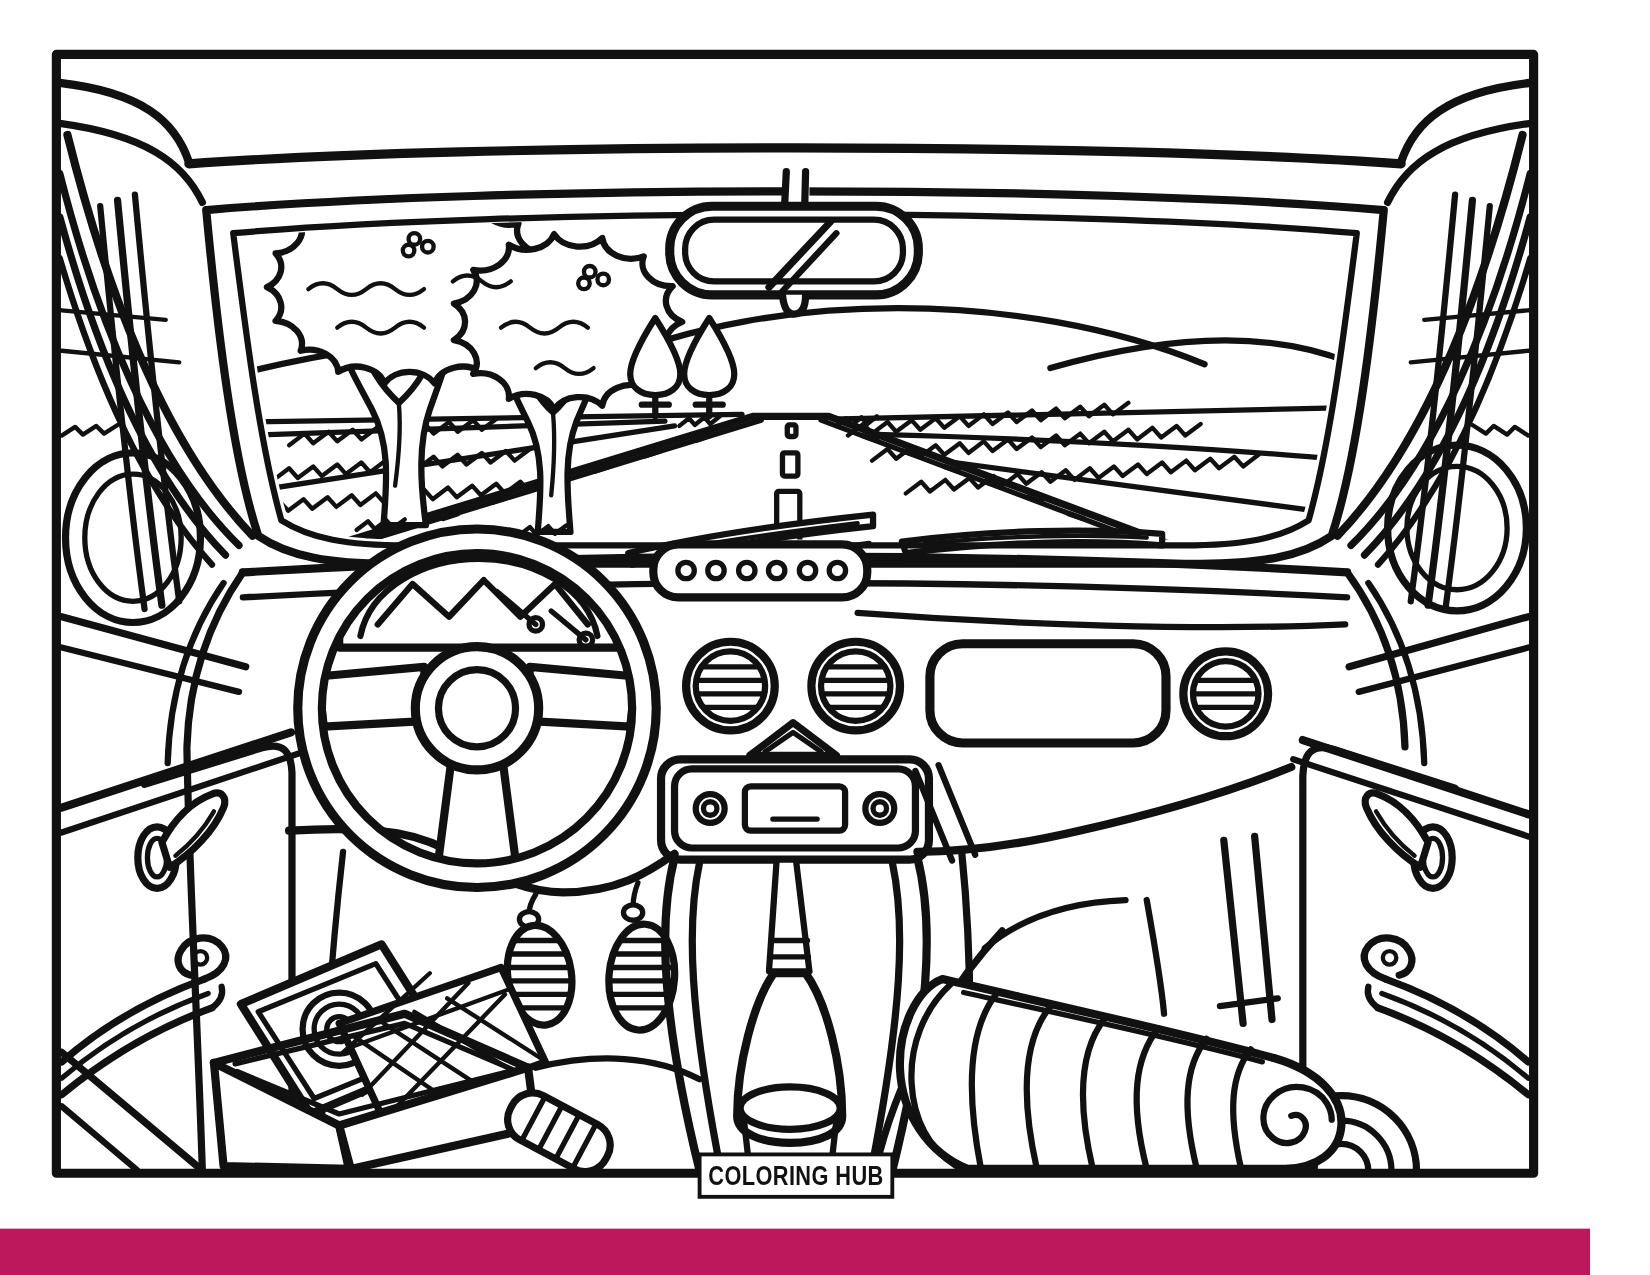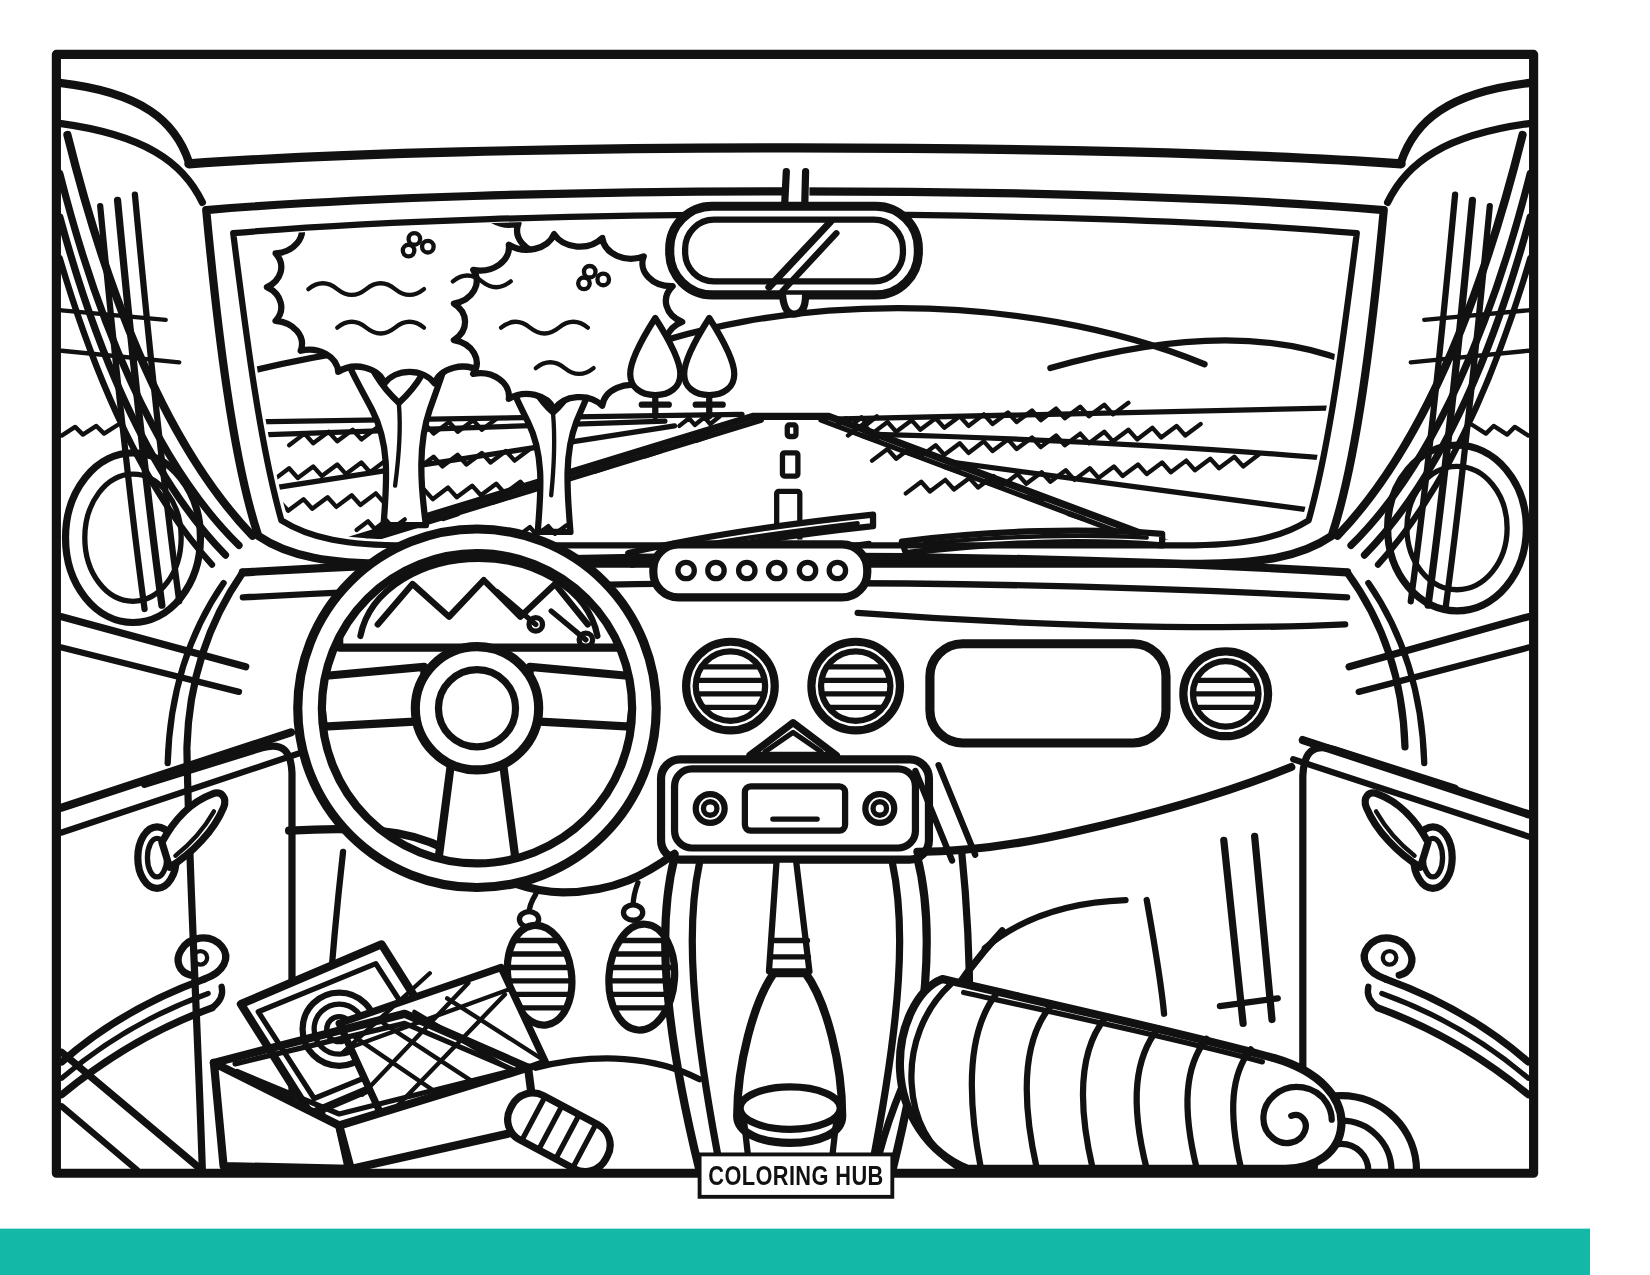--- a/index.html
+++ b/index.html
@@ -1,16 +1,16 @@
 <!DOCTYPE html>
 <html><head>
 <meta charset="utf-8">
 <style>
   html,body{margin:0;padding:0;background:#fff;}
-  .page{position:relative;width:1590px;height:1275px;background:#14b8a6;overflow:hidden;
+  .page{position:relative;width:1590px;height:1275px;background:#be185d;overflow:hidden;
         font-family:"Liberation Sans", sans-serif;}
   svg{position:absolute;inset:0;display:block;}
   .k{stroke:#111111;fill:none;stroke-linecap:round;stroke-linejoin:round;}
   .w{fill:#ffffff;} .s4{stroke-width:4.5;} .s5{stroke-width:5.5;}
   .s6{stroke-width:6.5;} .s7{stroke-width:7.5;} .s8{stroke-width:8.5;} .s9{stroke-width:9.5;}
   .white-band{stroke:#ffffff;fill:none;}
   .label-text{font-weight:700;font-size:28px;fill:#111111;letter-spacing:.5px;}
 </style>
 </head>
 <body>

